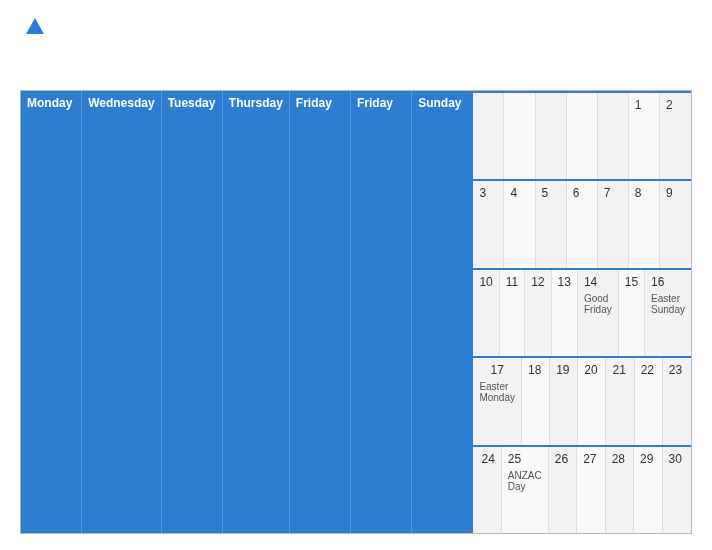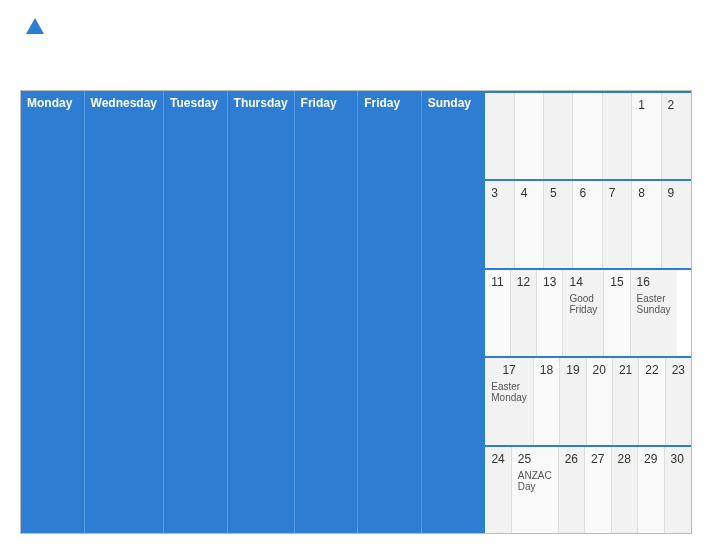--- a/index.html
+++ b/index.html
@@ -188,20 +188,23 @@
             <div class="cell-date">7</div>
           </div>
           <div class="cal-cell" style="background: rgb(249, 249, 249);">
             <div class="cell-date">8</div>
           </div>
           <div class="cal-cell" style="background: rgb(242, 242, 242);">
             <div class="cell-date">9</div>
           </div>
         </div>
         <div class="cal-row">
+          <div class="cal-cell" style="background: rgb(242, 242, 242);">
+            <div class="cell-date">10</div>
+          </div>
           <div class="cal-cell" style="background: rgb(249, 249, 249);">
             <div class="cell-date">11</div>
           </div>
           <div class="cal-cell" style="background: rgb(242, 242, 242);">
             <div class="cell-date">12</div>
           </div>
           <div class="cal-cell" style="background: rgb(249, 249, 249); align-items: center;">
             <div class="cell-date">13</div>
           </div>
           <div class="cal-cell" style="background: rgb(242, 242, 242);">

